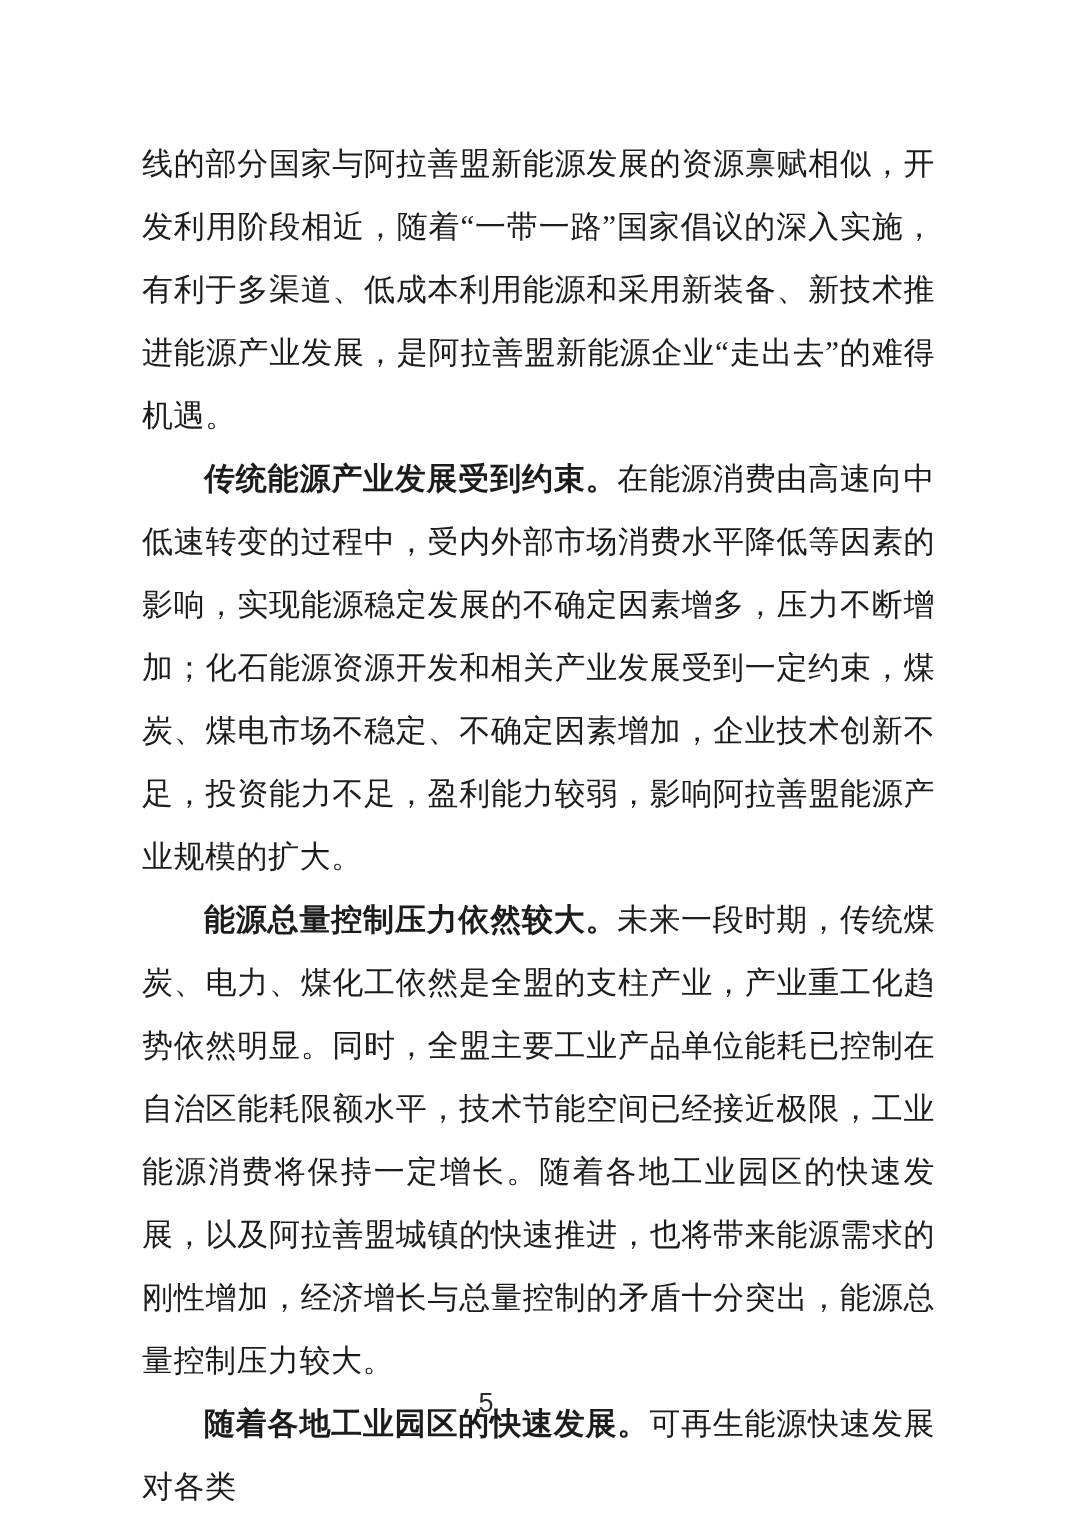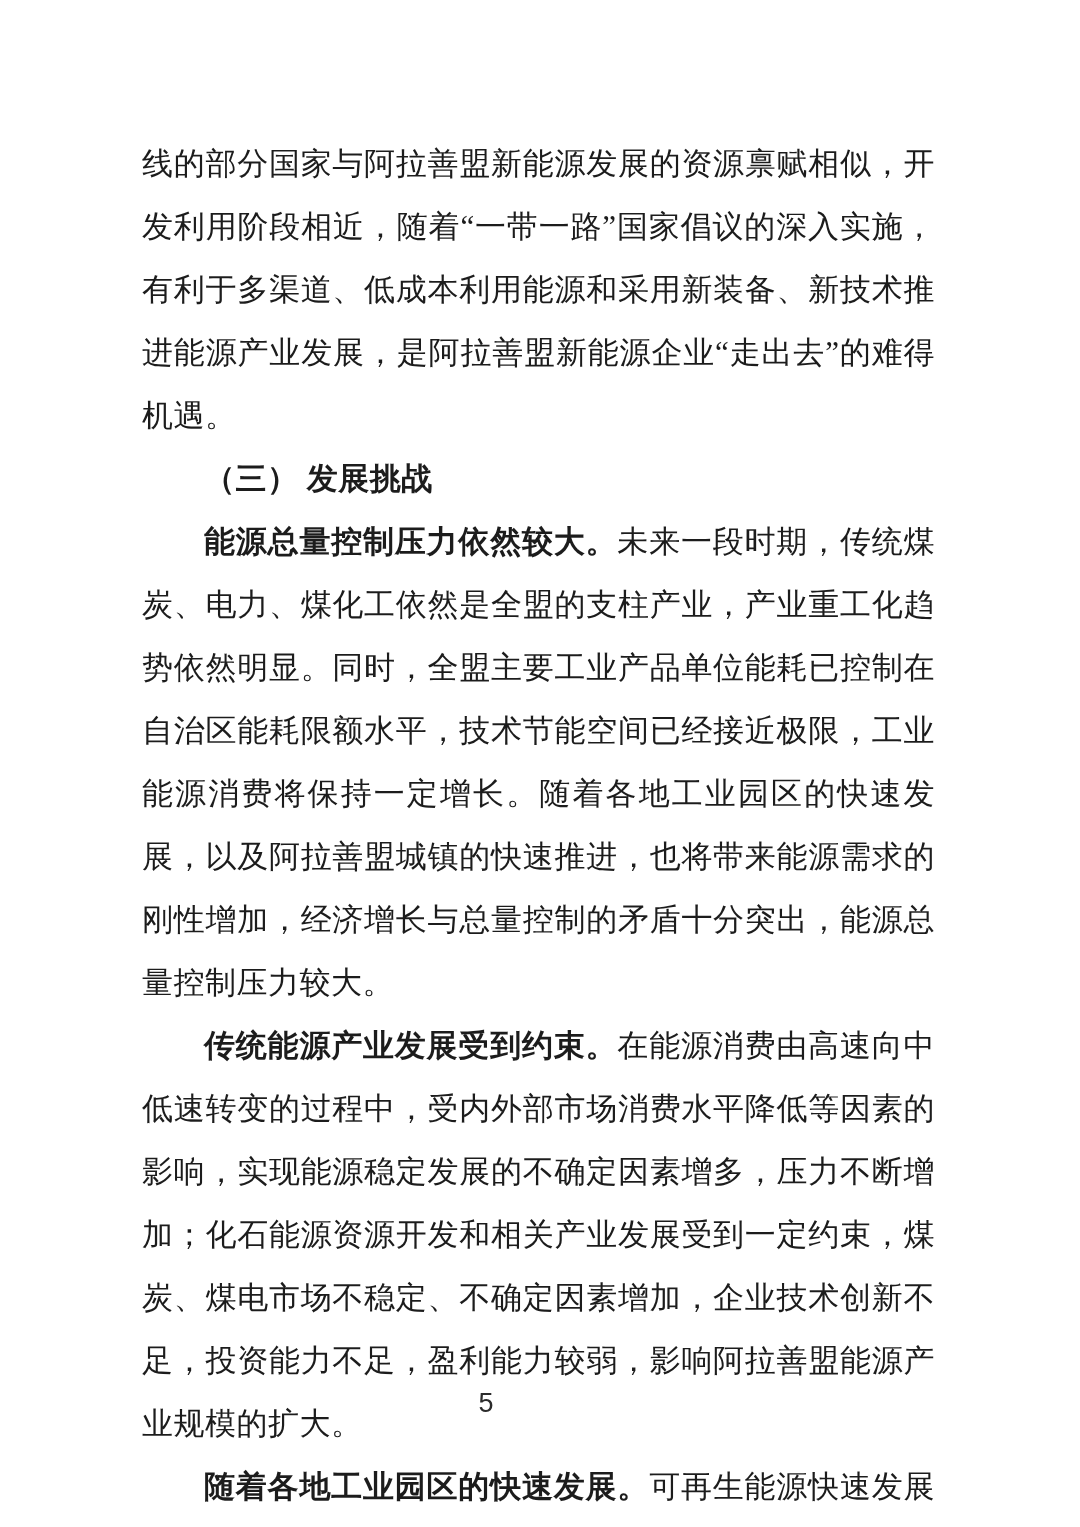--- a/index.html
+++ b/index.html
@@ -58,24 +58,23 @@
   }
 </style>
 </head>
 <body>
 
 <div class="page">
   <div class="content">
 
     <p class="no-indent">线的部分国家与阿拉善盟新能源发展的资源禀赋相似，开发利用阶段相近，随着“一带一路”国家倡议的深入实施，有利于多渠道、低成本利用能源和采用新装备、新技术推进能源产业发展，是阿拉善盟新能源企业“走出去”的难得机遇。</p>
 
-    <p class="section-heading">（三） 发展挑战</p>
+
+    <p><span class="lead">传统能源产业发展受到约束。</span><span>在能源消费由高速向中低速转变的过程中，受内外部市场消费水平降低等因素的影响，实现能源稳定发展的不确定因素增多，压力不断增加；化石能源资源开发和相关产业发展受到一定约束，煤炭、煤电市场不稳定、不确定因素增加，企业技术创新不足，投资能力不足，盈利能力较弱，影响阿拉善盟能源产业规模的扩大。</span></p>
 
     <p><span class="lead">能源总量控制压力依然较大。</span><span>未来一段时期，传统煤炭、电力、煤化工依然是全盟的支柱产业，产业重工化趋势依然明显。同时，全盟主要工业产品单位能耗已控制在自治区能耗限额水平，技术节能空间已经接近极限，工业能源消费将保持一定增长。随着各地工业园区的快速发展，以及阿拉善盟城镇的快速推进，也将带来能源需求的刚性增加，经济增长与总量控制的矛盾十分突出，能源总量控制压力较大。</span></p>
-
-    <p><span class="lead">传统能源产业发展受到约束。</span><span>在能源消费由高速向中低速转变的过程中，受内外部市场消费水平降低等因素的影响，实现能源稳定发展的不确定因素增多，压力不断增加；化石能源资源开发和相关产业发展受到一定约束，煤炭、煤电市场不稳定、不确定因素增加，企业技术创新不足，投资能力不足，盈利能力较弱，影响阿拉善盟能源产业规模的扩大。</span></p>
 
     <p><span class="lead">随着各地工业园区的快速发展。</span><span>可再生能源快速发展对各类</span></p>
 
   </div>
 
   <div class="page-number">5</div>
 </div>
 
 </body></html>

